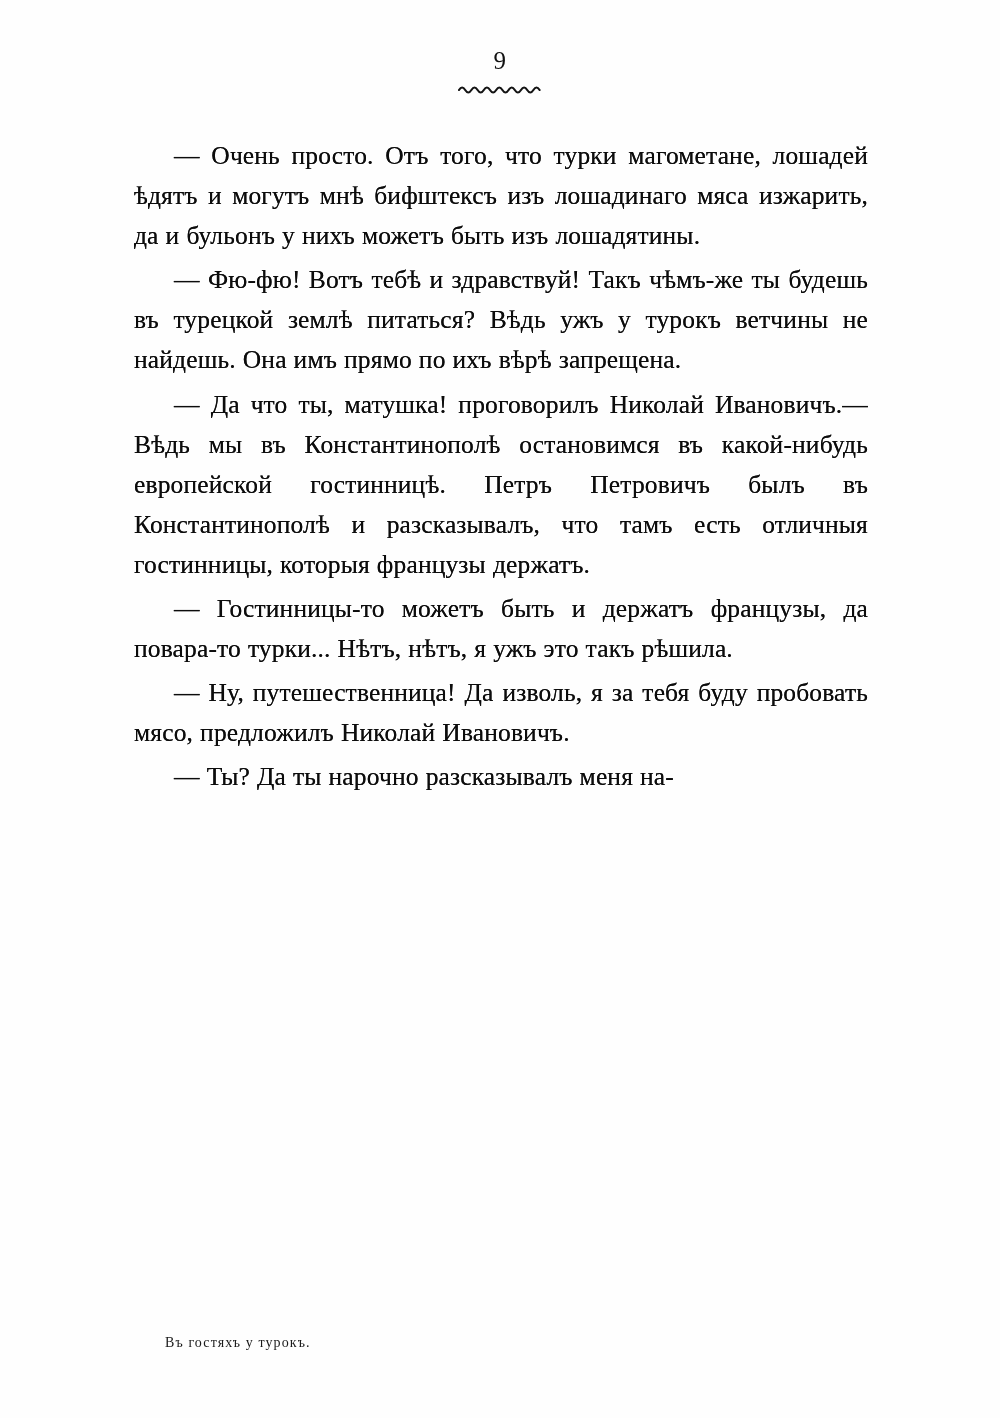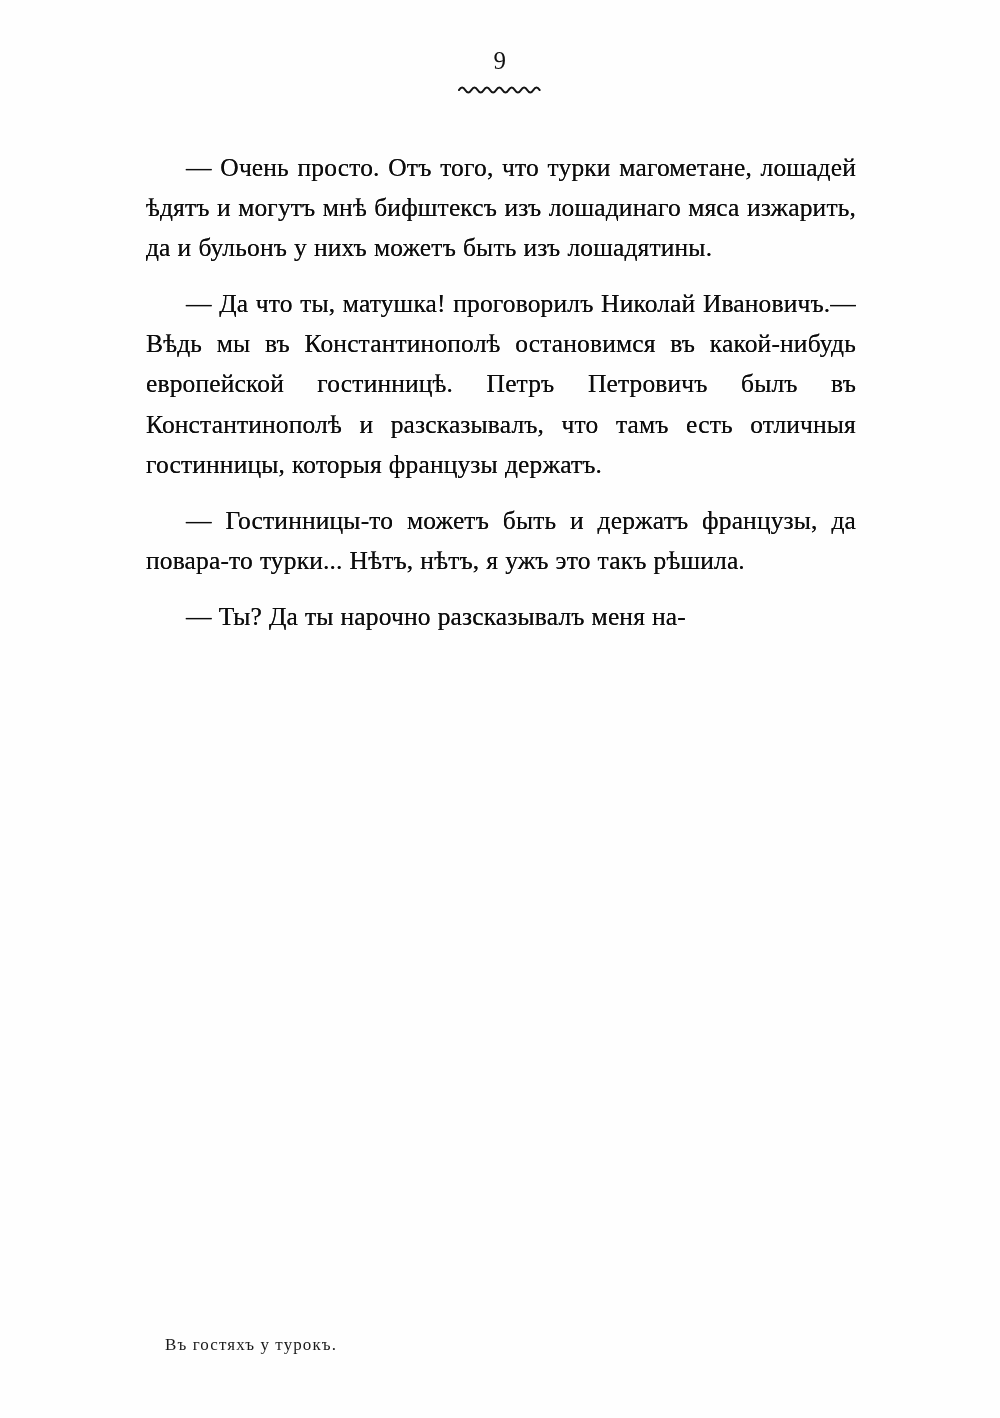--- a/index.html
+++ b/index.html
@@ -53,21 +53,21 @@
 
   
   .textblock {
     position: absolute;
     left: 130px;
     top: 132px;
     width: 742px;
   }
 
   .para {
-    margin: 16px;
+    margin: 4px;
     font-size: 25.5px;
     line-height: 40.1px;
     text-align: justify;
     text-align-last: left;
     text-indent: 40px;
     letter-spacing: 0.15px;
     word-spacing: 0.5px;
     font-weight: 400;
     color: #0c0c0c;
     
@@ -77,41 +77,43 @@
   
   .para {
     text-shadow: 0 0 0.4px rgba(10,10,10,0.85);
   }
 
   
   .footer-catchword {
     position: absolute;
     left: 165px;
     top: 1336px;
-    font-size: 17px;
+    font-size: 14px;
     line-height: 1;
     letter-spacing: 1.1px;
     color: #1a1a1a;
     white-space: nowrap;
   }
 </style>
 </head>
 <body>
 
 <div class="page">
 
   <div class="folio-block">
     <div class="folio">9</div>
     <svg class="wavy-rule" viewBox="0 0 86 14">
       <path d="M2 8 q3.1 -5 6.2 0 t6.2 0 t6.2 0 t6.2 0 t6.2 0 t6.2 0 t6.2 0 t6.2 0 t6.2 0 t6.2 0 t6.2 0 t6.2 0 t6.2 0"></path>
     </svg>
   </div>
 
   <div class="textblock">
     <p class="para">— Очень просто. Отъ того, что турки магометане, лошадей ѣдятъ и могутъ мнѣ бифштексъ изъ лошадинаго мяса изжарить, да и бульонъ у нихъ можетъ быть изъ лошадятины.</p>
+    <p class="para">— Фю-фю! Вотъ тебѣ и здравствуй! Такъ чѣмъ-же ты будешь въ турецкой землѣ питаться? Вѣдь ужъ у турокъ ветчины не найдешь. Она имъ прямо по ихъ вѣрѣ запрещена.</p>
     <p class="para">— Да что ты, матушка! проговорилъ Николай Ивановичъ.—Вѣдь мы въ Константинополѣ остановимся въ какой-нибудь европейской гостинницѣ. Петръ Петровичъ былъ въ Константинополѣ и разсказывалъ, что тамъ есть отличныя гостинницы, которыя французы держатъ.</p>
     <p class="para">— Гостинницы-то можетъ быть и держатъ французы, да повара-то турки... Нѣтъ, нѣтъ, я ужъ это такъ рѣшила.</p>
+    <p class="para">— Ну, путешественница! Да изволь, я за тебя буду пробовать мясо, предложилъ Николай Ивановичъ.</p>
     <p class="para">— Ты? Да ты нарочно разсказывалъ меня на-</p>
   </div>
 
   <div class="footer-catchword">Въ гостяхъ у турокъ.</div>
 
 </div>
 
 </body></html>

